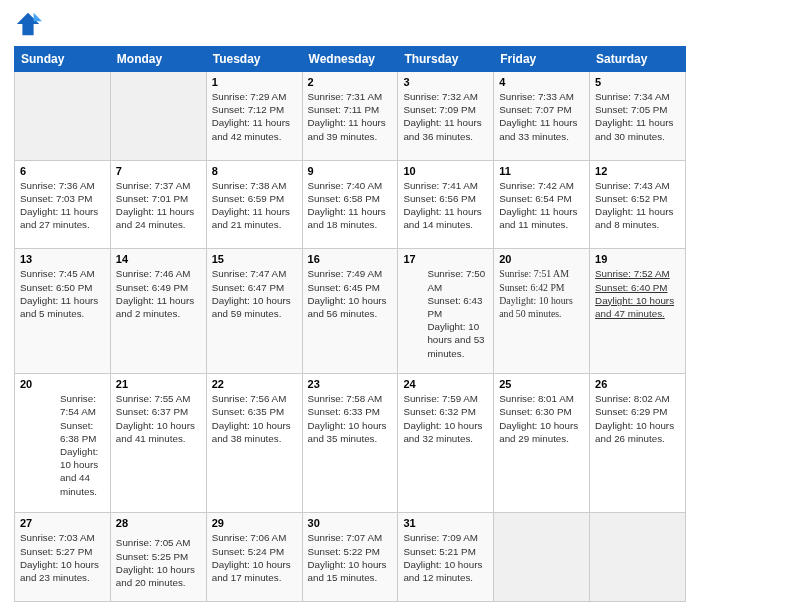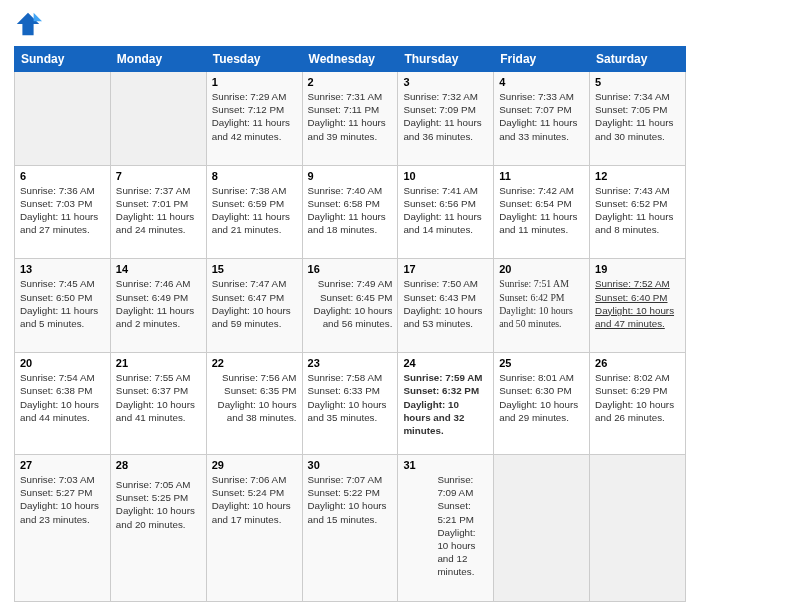--- a/index.html
+++ b/index.html
@@ -222,71 +222,71 @@
 Daylight: 11 hours and 2 minutes.</div>
           </td>
           <td>
             <span class="day-number">15</span>
             <div class="day-info" style="white-space: pre-line;">Sunrise: 7:47 AM
 Sunset: 6:47 PM
 Daylight: 10 hours and 59 minutes.</div>
           </td>
           <td>
             <span class="day-number">16</span>
-            <div class="day-info" style="white-space: pre-line; text-align: right;">Sunrise: 7:49 AM
+            <div class="day-info" style="white-space: pre-line;">Sunrise: 7:49 AM
 Sunset: 6:45 PM
 Daylight: 10 hours and 56 minutes.</div>
           </td>
           <td>
             <span class="day-number">17</span>
-            <div class="day-info" style="white-space: pre-line;">Sunrise: 7:50 AM
+            <div class="day-info" style="white-space: pre-line; margin-left: 24px;">Sunrise: 7:50 AM
 Sunset: 6:43 PM
 Daylight: 10 hours and 53 minutes.</div>
           </td>
           <td>
             <span class="day-number">20</span>
             <div class="day-info" style="white-space: pre-line; font-family: Liberation Serif, serif;">Sunrise: 7:51 AM
 Sunset: 6:42 PM
 Daylight: 10 hours and 50 minutes.</div>
           </td>
           <td>
             <span class="day-number">19</span>
             <div class="day-info" style="white-space: pre-line; text-decoration: underline;">Sunrise: 7:52 AM
 Sunset: 6:40 PM
 Daylight: 10 hours and 47 minutes.</div>
           </td>
         </tr>
         <tr>
           <td>
             <span class="day-number">20</span>
-            <div class="day-info" style="white-space: pre-line;">Sunrise: 7:54 AM
+            <div class="day-info" style="white-space: pre-line; margin-left: 40px;">Sunrise: 7:54 AM
 Sunset: 6:38 PM
 Daylight: 10 hours and 44 minutes.</div>
           </td>
           <td>
             <span class="day-number">21</span>
             <div class="day-info" style="white-space: pre-line;">Sunrise: 7:55 AM
 Sunset: 6:37 PM
 Daylight: 10 hours and 41 minutes.</div>
           </td>
           <td>
             <span class="day-number">22</span>
-            <div class="day-info" style="white-space: pre-line; text-align: right;">Sunrise: 7:56 AM
+            <div class="day-info" style="white-space: pre-line;">Sunrise: 7:56 AM
 Sunset: 6:35 PM
 Daylight: 10 hours and 38 minutes.</div>
           </td>
           <td>
             <span class="day-number">23</span>
             <div class="day-info" style="white-space: pre-line;">Sunrise: 7:58 AM
 Sunset: 6:33 PM
 Daylight: 10 hours and 35 minutes.</div>
           </td>
           <td>
             <span class="day-number">24</span>
-            <div class="day-info" style="white-space: pre-line; font-weight: bold;">Sunrise: 7:59 AM
+            <div class="day-info" style="white-space: pre-line;">Sunrise: 7:59 AM
 Sunset: 6:32 PM
 Daylight: 10 hours and 32 minutes.</div>
           </td>
           <td>
             <span class="day-number">25</span>
             <div class="day-info" style="white-space: pre-line;">Sunrise: 8:01 AM
 Sunset: 6:30 PM
 Daylight: 10 hours and 29 minutes.</div>
           </td>
           <td>
@@ -316,21 +316,21 @@
 Daylight: 10 hours and 17 minutes.</div>
           </td>
           <td>
             <span class="day-number">30</span>
             <div class="day-info" style="white-space: pre-line;">Sunrise: 7:07 AM
 Sunset: 5:22 PM
 Daylight: 10 hours and 15 minutes.</div>
           </td>
           <td>
             <span class="day-number">31</span>
-            <div class="day-info" style="white-space: pre-line; margin-left: 34px;">Sunrise: 7:09 AM
+            <div class="day-info" style="white-space: pre-line;">Sunrise: 7:09 AM
 Sunset: 5:21 PM
 Daylight: 10 hours and 12 minutes.</div>
           </td>
           <td class="empty"></td>
           <td class="empty"></td>
         </tr>
       </tbody>
   </table>
 </div>
 

